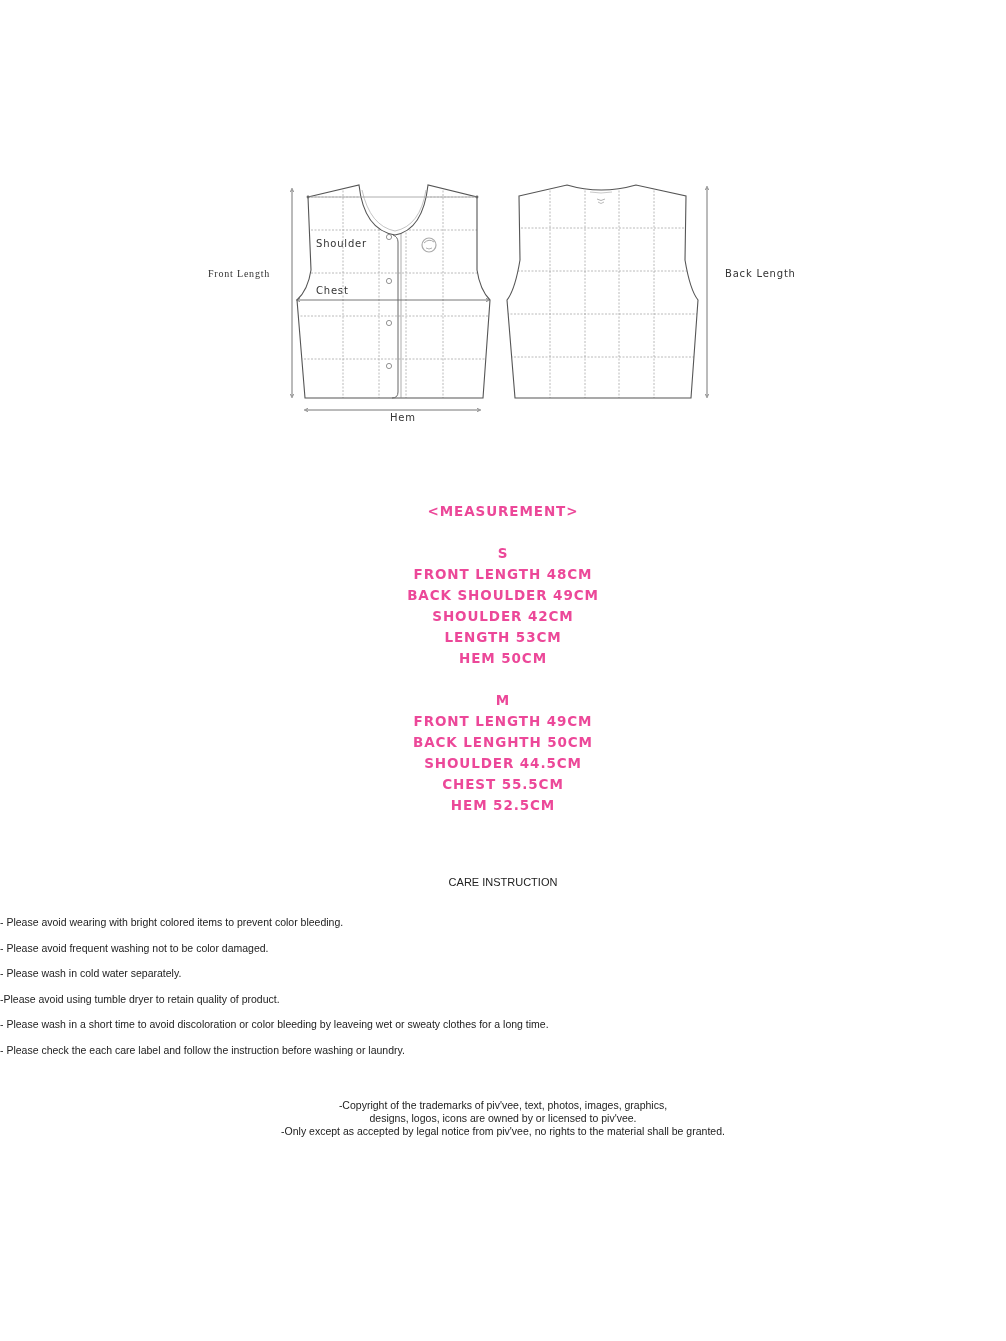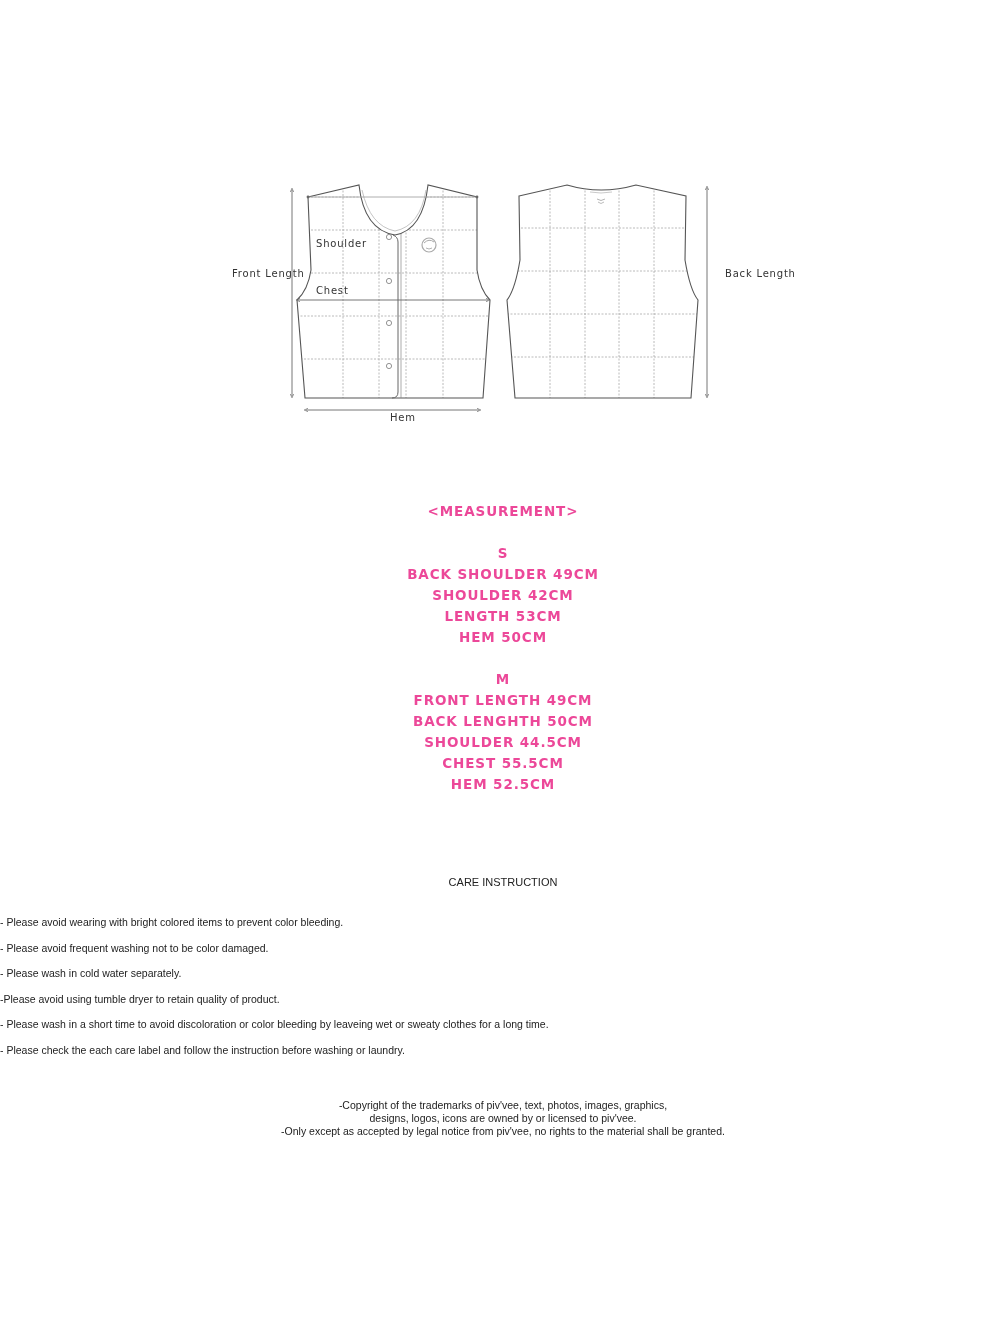--- a/index.html
+++ b/index.html
@@ -164,31 +164,32 @@
         <path d="M597,199 Q601,202 605,199" fill="none" stroke="#aaa" stroke-width="0.9"></path>
         <path d="M598,202 Q601,205 604,202" fill="none" stroke="#aaa" stroke-width="0.8"></path>
       </g>
 
       <line x1="707" y1="188" x2="707" y2="396" stroke="#666" stroke-width="0.9" marker-start="url(#arr)" marker-end="url(#arr)"></line>
     </g>
   </svg>
 
   <span class="dlabel" style="left:316px; top:196px;margin-top:42px;">Shoulder</span>
   <span class="dlabel" style="left:316px; top:285px;">Chest</span>
-  <span class="dlabel" style="left:232px; top:268px;">Front Length</span>
+  <span class="dlabel" style="left:208px; top:268px;font-family:Liberation Serif, serif;">Front Length</span>
   <span class="dlabel" style="left:390px; top:412px;">Hem</span>
   <span class="dlabel" style="left:725px; top:268px;">Back Length</span>
 </div>
 
 <div class="measure" style="top:501px;">
   <div class="line">&lt;MEASUREMENT&gt;</div>
   <div class="gap"></div>
 
   <div>
     <div class="line">S</div>
+    <div class="line">FRONT LENGTH 48CM</div>
     <div class="line">BACK SHOULDER 49CM</div>
     <div class="line">SHOULDER 42CM</div>
     <div class="line">LENGTH 53CM</div>
     <div class="line">HEM 50CM</div>
   </div>
   <div class="gap"></div>
 
   <div>
     <div class="line">M</div>
     <div class="line">FRONT LENGTH 49CM</div>

